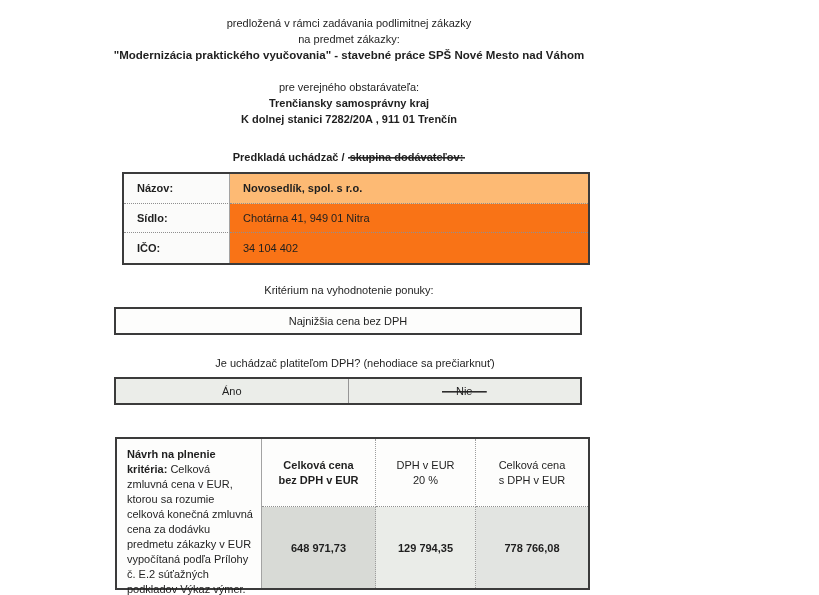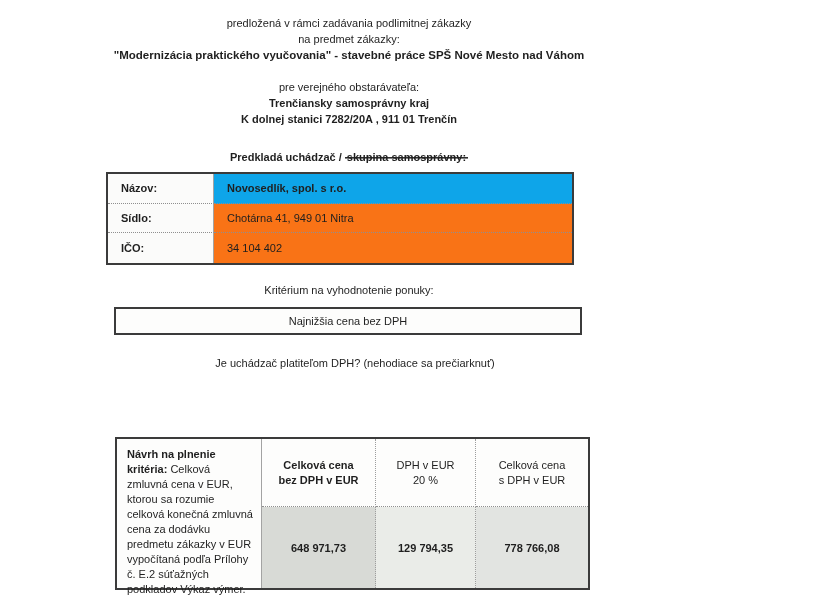--- a/index.html
+++ b/index.html
@@ -18,34 +18,34 @@
 
   
   .strike {
     background:linear-gradient(#2d2d2d,#2d2d2d) 50% 55% / 100% 1.6px no-repeat;
   }
   .strike-wide { padding:0 14px; }
   .strike-snug { padding:0 2px; }
 
   
   .bidder-table {
-    top:172px; left:63px; width:468px; height:93px;
+    top:172px; left:79px; width:468px; height:93px;
     border:2px solid #3b3b3b;
     display:grid;
     grid-template-columns:106px 1fr;
     grid-template-rows:1fr 1fr 1fr;
     background:#fbfbfa;
   }
   .bidder-table .cell {
     display:flex; align-items:center; padding-left:13px;
   }
   .bidder-table .lab { border-right:1px solid #a3a3a3; font-weight:bold; background:#fbfbfa; }
   .bidder-table .r1 { border-bottom:1px dotted #8f8f8f; }
   .bidder-table .r2 { border-bottom:1px dotted #8f8f8f; }
-  .bidder-table .val1 { background:#0ea5e9; font-weight:bold; }
+  .bidder-table .val1 { background:#fdba74; font-weight:bold; }
   .bidder-table .val2, .bidder-table .val3 { background:#f97316; }
 
   
   .criterion-box {
     top:307px; left:71px; width:468px; height:28px;
     border:2px solid #3b3b3b; background:#fdfdfc;
     display:flex; align-items:center; justify-content:center;
   }
 
   
@@ -99,38 +99,46 @@
     <div class="hline b big">"Modernizácia praktického vyučovania" - stavebné práce SPŠ Nové Mesto nad Váhom</div>
   </div>
 
   <div class="abs centerblock" style="top:79px;">
     <div class="hline">pre verejného obstarávateľa:</div>
     <div class="hline b">Trenčiansky samosprávny kraj</div>
     <div class="hline b">K dolnej stanici 7282/20A , 911 01 Trenčín</div>
   </div>
 
   <div class="abs centerblock b" style="top:151px;">
-    <span>Predkladá uchádzač / </span><span class="strike strike-snug">skupina samosprávny:</span>
+    <span>Predkladá uchádzač / </span><span class="strike strike-snug">skupina dodávateľov:</span>
   </div>
 
   <div class="abs bidder-table">
     <div class="cell lab r1">Názov:</div>
     <div class="cell val1 r1">Novosedlík, spol. s r.o.</div>
     <div class="cell lab r2">Sídlo:</div>
     <div class="cell val2 r2">Chotárna 41, 949 01 Nitra</div>
     <div class="cell lab">IČO:</div>
     <div class="cell val3">34 104 402</div>
   </div>
 
   <div class="abs centerblock" style="top:284px;">Kritérium na vyhodnotenie ponuky:</div>
   <div class="abs criterion-box">
     <span>Najnižšia cena bez DPH</span>
   </div>
 
   <div class="abs centerblock" style="top:357px;padding-left:12px;">Je uchádzač platiteľom DPH? (nehodiace sa prečiarknuť)</div>
+  <div class="abs vat-box">
+    <div class="vcell">
+      <span>Áno</span>
+    </div>
+    <div class="vcell">
+      <span class="strike strike-wide">Nie</span>
+    </div>
+  </div>
 
   <div class="abs price-table">
     <div class="intro">
       <span class="b">Návrh na plnenie kritéria:</span>
       <span>Celková zmluvná cena v EUR, ktorou sa rozumie celková konečná zmluvná cena za dodávku predmetu zákazky v EUR vypočítaná podľa Prílohy č. E.2 súťažných podkladov Výkaz výmer.</span>
     </div>
 
     <div class="head c1">
       <span>Celková cena</span>
       <span>bez DPH v EUR</span>

